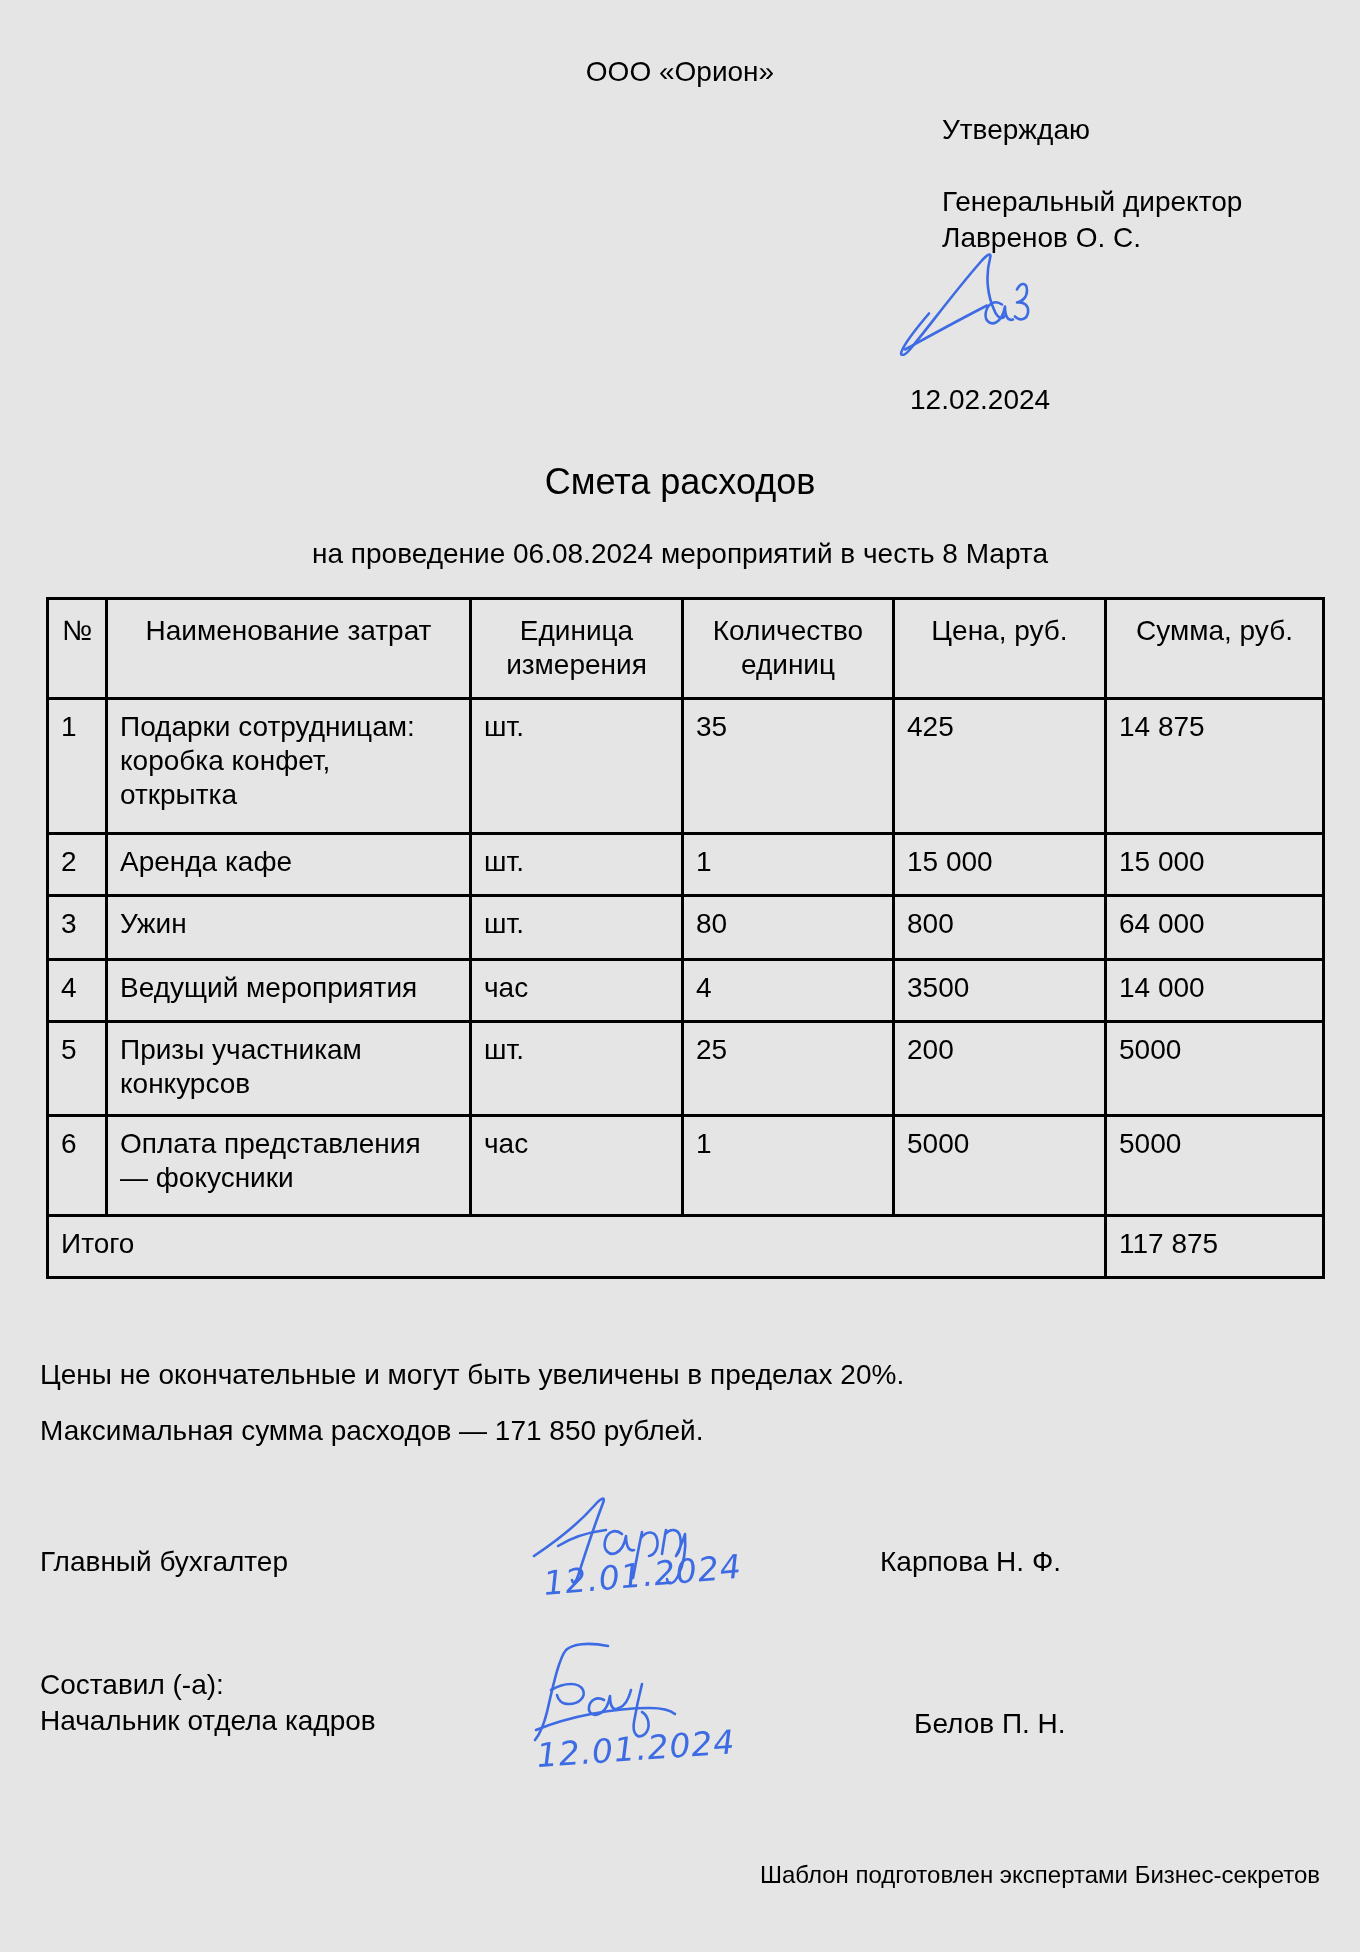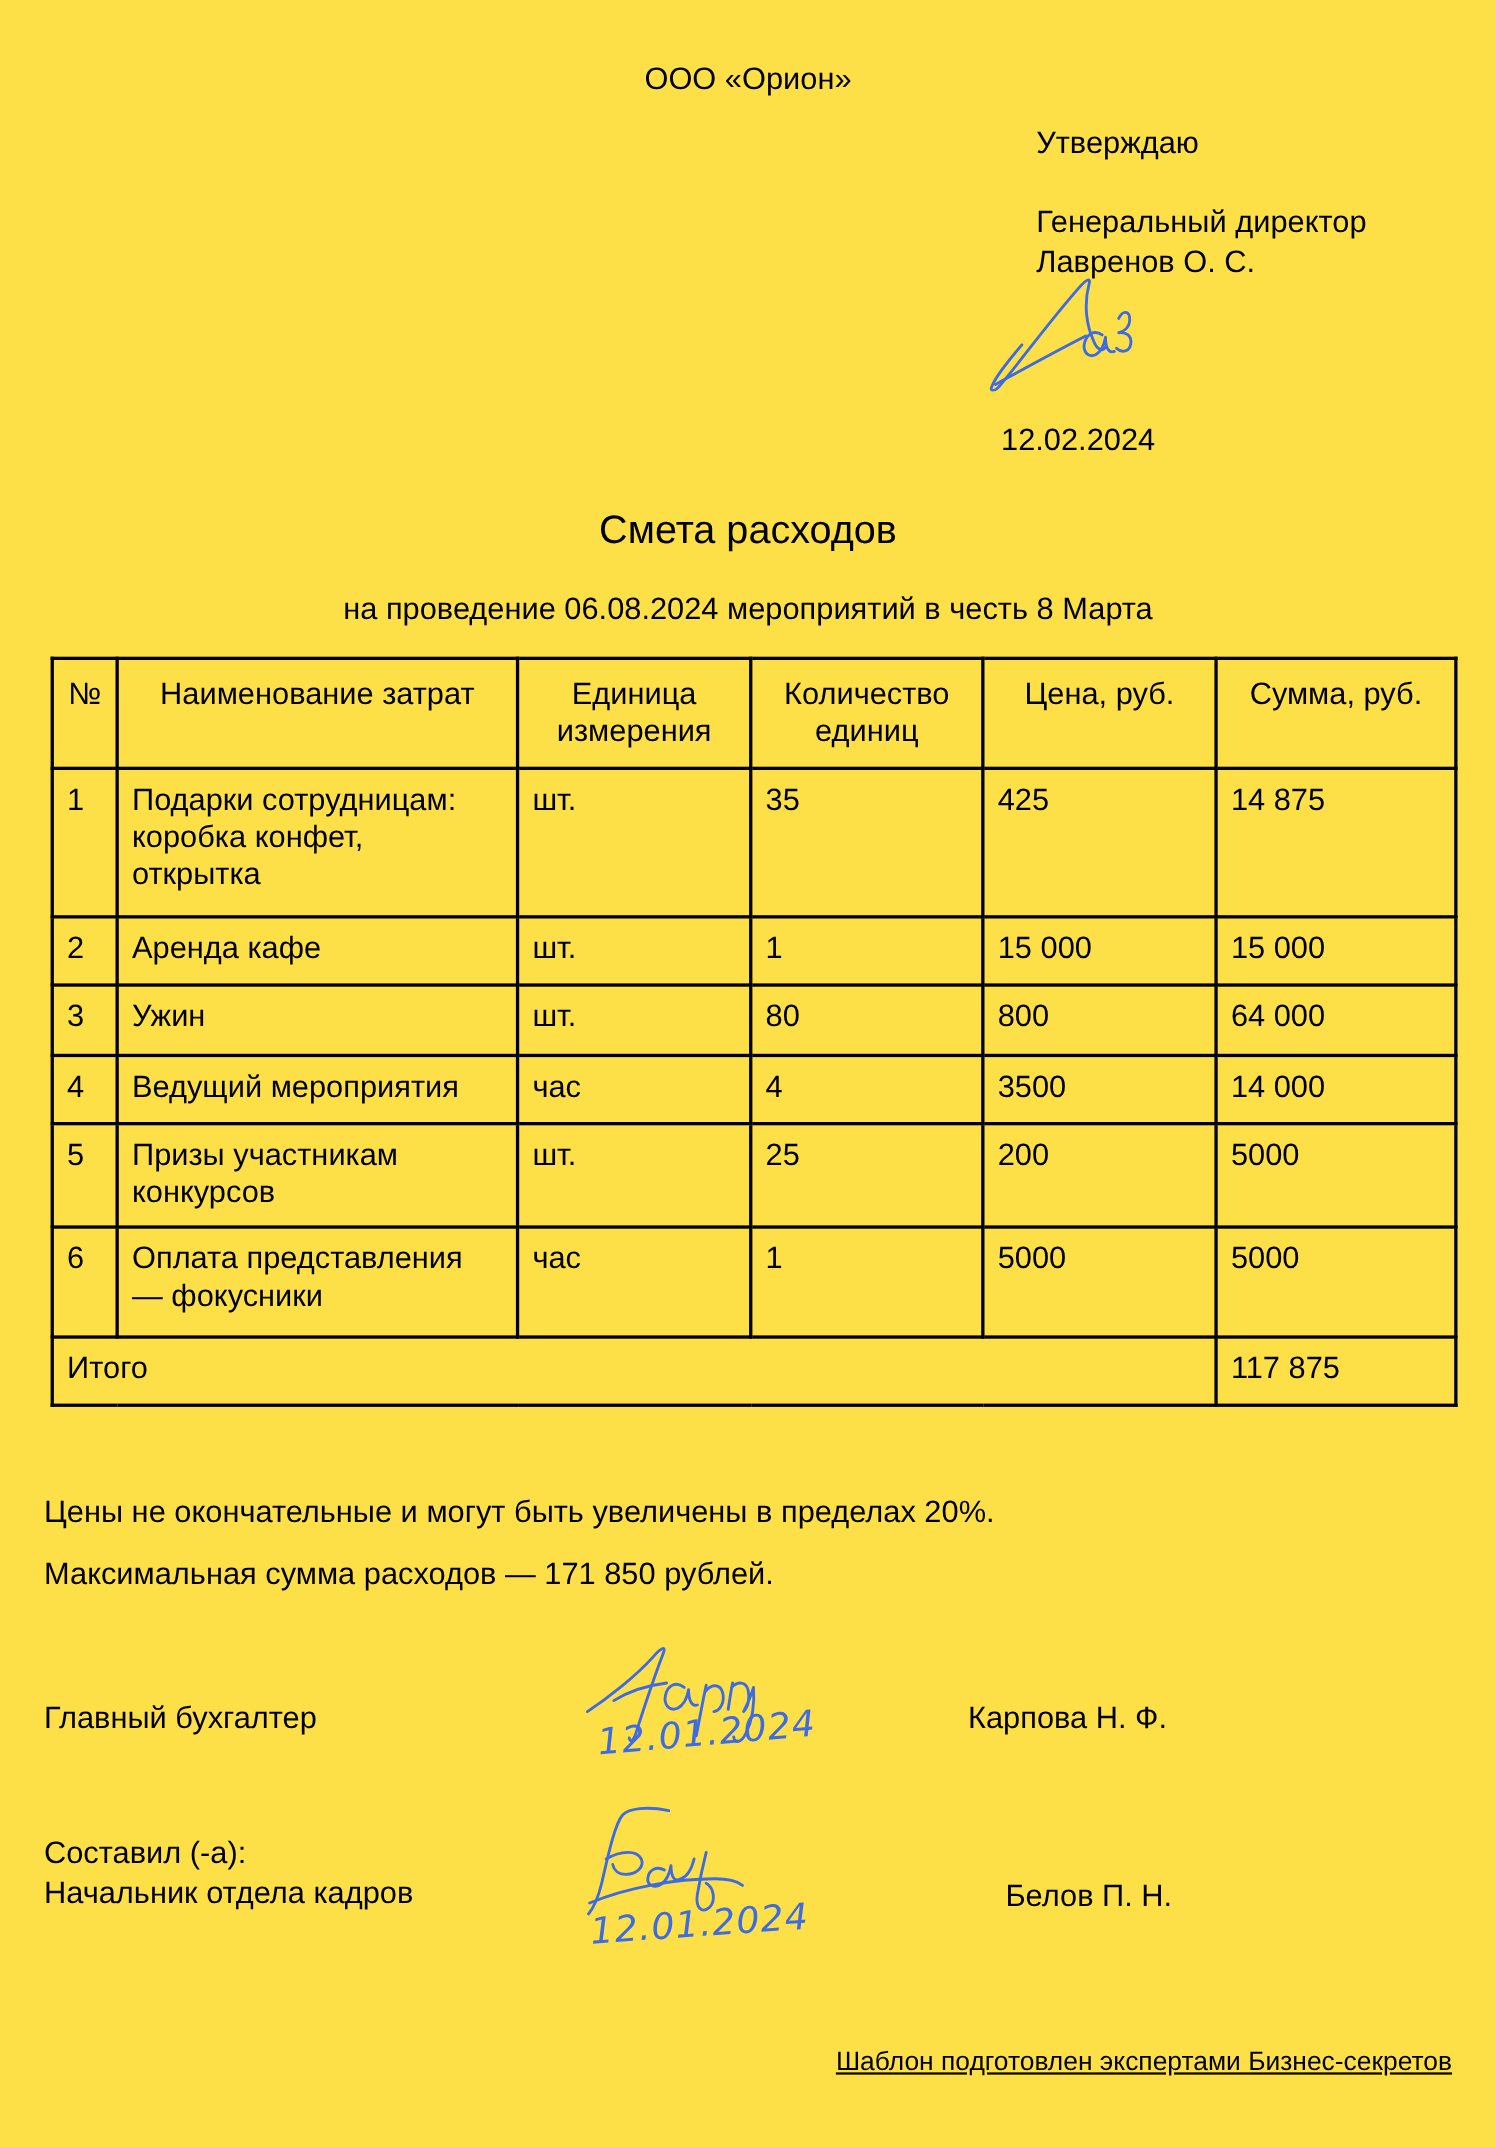--- a/index.html
+++ b/index.html
@@ -6,21 +6,21 @@
   html, body { background: #ffffff; }
   body {
     font-family: "Liberation Sans", sans-serif;
     color: #000000;
     width: 1360px;
   }
   .page {
     position: relative;
     width: 1360px;
     height: 1952px;
-    background: #fde047;
+    background: #e5e5e5;
     overflow: hidden;
   }
   .abs { position: absolute; }
   .t28 { font-size: 28px; line-height: 36px; }
   .t24 { font-size: 24px; line-height: 30px; }
   .center { left: 0; width: 1360px; text-align: center; }
   .ml { white-space: pre-line; }
 
   .company { top: 54px; }
   .approve-block { left: 942px; top: 112px; }
@@ -69,21 +69,21 @@
   td.total-label { text-align: right; }
 
   .note-1 { left: 40px; top: 1357px; }
   .note-2 { left: 40px; top: 1413px; }
 
   .role-1 { left: 40px; top: 1544px; }
   .name-1 { left: 880px; top: 1544px; }
   .role-2 { left: 40px; top: 1667px; }
   .name-2 { left: 914px; top: 1706px; }
 
-  .footer-note { left: 40px; top: 1860px; width: 1280px; text-align: right; text-decoration: underline; }
+  .footer-note { left: 40px; top: 1860px; width: 1280px; text-align: right; }
 </style>
 </head>
 <body>
 
 <div class="page">
 
   <div class="abs t28 center company">ООО «Орион»</div>
 
   <div class="abs t28 approve-block">
     <div>Утверждаю</div>

